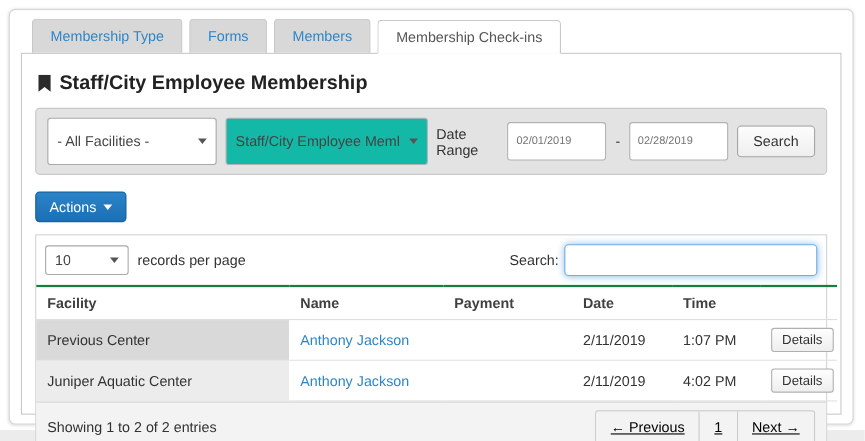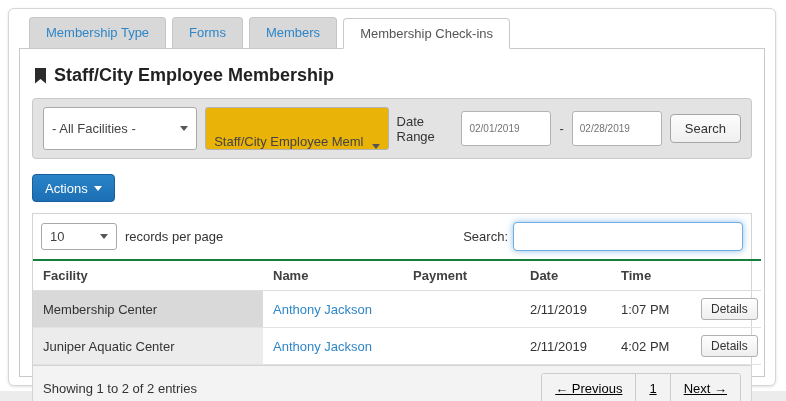--- a/index.html
+++ b/index.html
@@ -31,21 +31,21 @@
   
   .filter-well { background:#e3e3e3; border:1px solid #c9c9c9; border-radius:4px;
     padding:8px 10px; display:flex; align-items:center; gap:8px; }
   .fake-select { display:flex; justify-content:space-between; align-items:center;
     background:#fff; border:1px solid #a9a9a9; border-radius:3px; height:43px;
     padding:0 8px; font-size:13px; color:#444; cursor:pointer; }
   .fake-select .sel-text { white-space:nowrap; overflow:hidden; }
   .caret-down { width:0; height:0; border-left:4px solid transparent; border-right:4px solid transparent;
     border-top:5px solid #555; margin-left:8px; flex:0 0 auto; }
   .sel-facility { width:184px; }
-  .sel-membership { width:186px; background:#eab308; border-color:#b3b3b3;align-items:flex-end; }
+  .sel-membership { width:186px; background:#14b8a6; border-color:#b3b3b3; }
   .date-label { margin-left:auto; font-size:13px; color:#333; }
   .date-input { width:90px; height:35px; border:1px solid #b3b3b3; border-radius:3px;
     padding:0 7px; font-size:10px; color:#737373; background:#fff;
     font-family:"Liberation Sans","DejaVu Sans",sans-serif; }
   .date-sep { font-size:13px; color:#333; }
   .btn-search { height:29px; padding:0 14px; background:linear-gradient(#fdfdfd,#efefef);
     border:1px solid #a5a5a5; border-radius:4px; font-size:13px; color:#333; cursor:pointer;
     font-family:inherit; }
 
   
@@ -162,21 +162,21 @@
             <th>Facility</th>
             <th>Name</th>
             <th>Payment</th>
             <th>Date</th>
             <th>Time</th>
             <th></th>
           </tr>
         </thead>
         <tbody>
           <tr>
-            <td class="cell-facility-odd">Membership Center</td>
+            <td class="cell-facility-odd">Previous Center</td>
             <td>
               <a class="name-link">Anthony Jackson</a>
             </td>
             <td></td>
             <td>2/11/2019</td>
             <td class="cell-time">1:07 PM</td>
             <td>
               <button class="btn-details">Details</button>
             </td>
           </tr>

